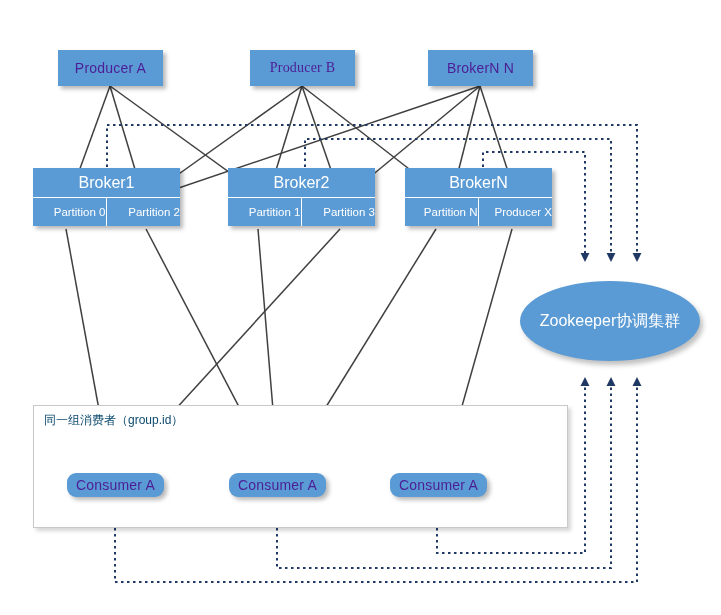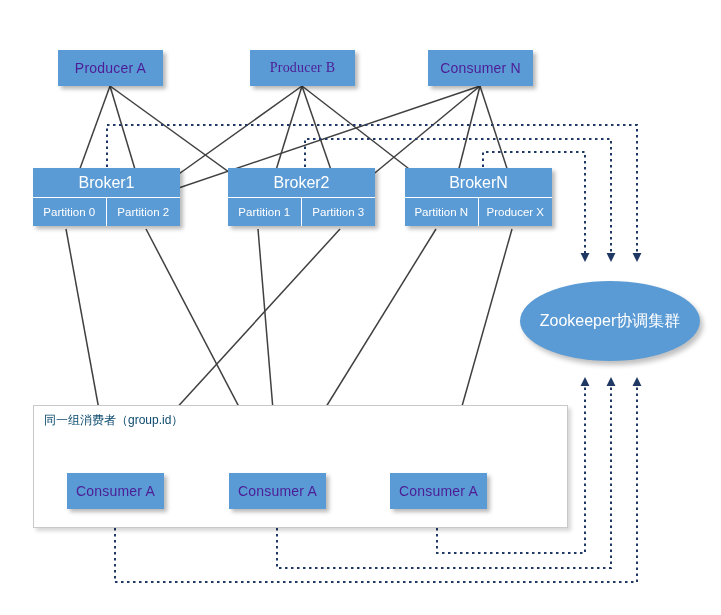--- a/index.html
+++ b/index.html
@@ -34,21 +34,21 @@
     display: flex;
     align-items: center;
     justify-content: center;
     font-size: 14px;
     letter-spacing: .2px;
     box-shadow: 3px 3px 4px rgba(0,0,0,0.28);
     z-index: 3;
     white-space: nowrap;
   }
   .producer { width: 105px; height: 36px; }
-  .consumer { width: 97px; height: 36px; }
+  .consumer { width: 97px; height: 24px; border-radius: 9px; }
   .broker-wrap {
     position: absolute;
     width: 147px;
     z-index: 3;
     box-shadow: 3px 3px 4px rgba(0,0,0,0.28);
   }
   .broker-head {
     box-sizing: border-box;
     width: 100%;
     height: 30px;
@@ -65,21 +65,21 @@
     width: 100%;
     height: 28px;
   }
   .partition {
     box-sizing: border-box;
     flex: 1 1 50%;
     background: #5B9BD5;
     color: #ffffff;
     display: flex;
     align-items: center;
-    justify-content: center;
+    justify-content: flex-end;
     font-size: 11.5px;
     border-right: 1px solid #ffffff;
     white-space: nowrap;
   }
   .partition:last-child { border-right: none; }
   .zk {
     position: absolute;
     left: 520px;
     top: 281px;
     width: 180px;
@@ -174,21 +174,21 @@
     </g>
   </svg>
 
   <div class="node producer" style="left:58px; top:50px;">
     <span>Producer A</span>
   </div>
   <div class="node producer" style="left:250px; top:50px;font-family:Liberation Serif, serif;">
     <span>Producer B</span>
   </div>
   <div class="node producer" style="left:428px; top:50px;">
-    <span>Consumer N</span>
+    <span>BrokerN N</span>
   </div>
 
   <div class="broker-wrap" style="left:33px; top:168px;">
     <div class="broker-head">
       <span>Broker1</span>
     </div>
     <div class="partitions">
       <div class="partition">
         <span>Partition 0</span>
       </div>

